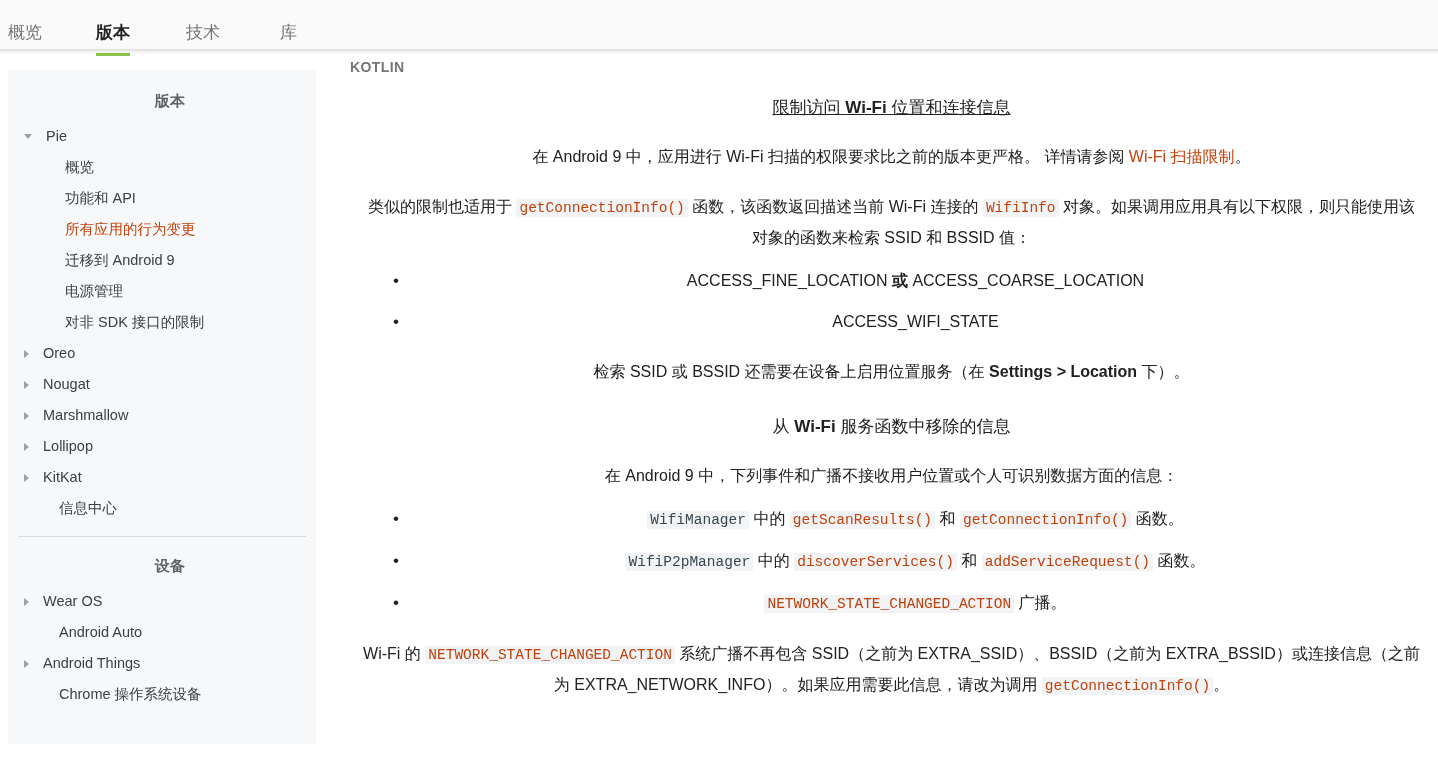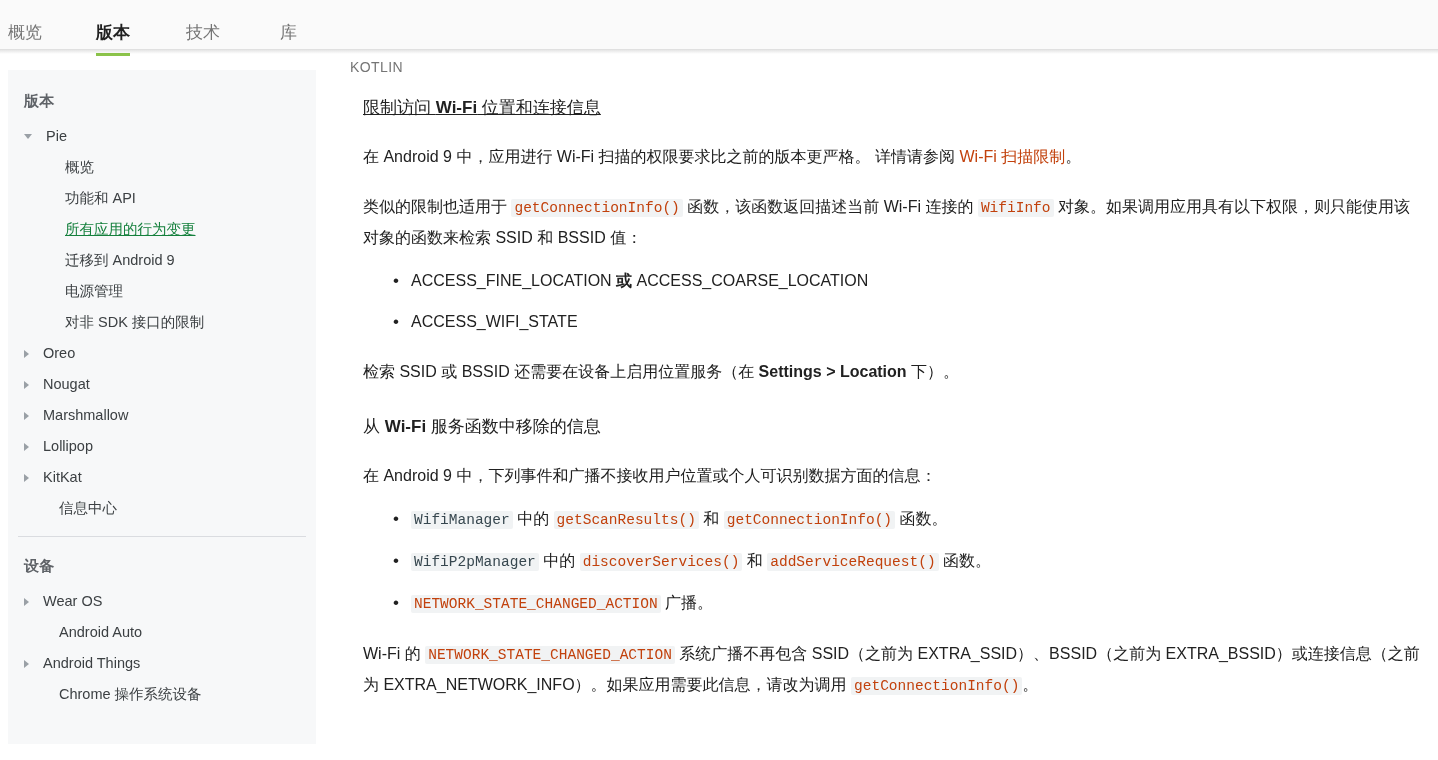--- a/index.html
+++ b/index.html
@@ -4,21 +4,21 @@
 <style>
   * { box-sizing: border-box; }
   html, body {
     margin: 0; padding: 0;
     width: 1438px; height: 760px;
     background: #ffffff;
     font-family: "Liberation Sans", "DejaVu Sans", sans-serif;
     color: #212121;
     overflow: hidden;
   }
-  .page { position: relative; width: 1438px; height: 744px; background:#fff; }
+  .page { position: relative; width: 1438px; height: 744px; background:#fff;text-align:center; }
 
   
   .topnav {
     position: absolute; top: 0; left: 0; right: 0; height: 50px;
     background: #fafafa;
     display: flex; align-items: flex-start;
     border-bottom: 1px solid #e0e0e0;
   }
   .topnav::after{
     content:""; position:absolute; left:0; right:0; top:50px; height:4px;
@@ -33,21 +33,21 @@
     cursor: pointer;
     white-space: nowrap;
     line-height: 26px;
   }
   .tab.zh { font-size: 17px; }
   .tab.active { color: #212121; font-weight: 700; }
   .tab.active .underline {
     position: absolute; left: 0; right: 0; bottom: 0; height: 3px;
     background: #8bc34a;
   }
-  .tab.caps { font-size: 14px; font-weight: 400; letter-spacing: .4px; color: #757575; margin-top: 40px;}
+  .tab.caps { font-size: 14px; font-weight: 700; letter-spacing: .4px; color: #757575; margin-top: 40px;}
   .t0 { position:absolute; left: 8px;  top: 10px; }
   .t1 { position:absolute; left: 96px; top: 10px; }
   .t2 { position:absolute; left: 186px; top: 10px; }
   .t3 { position:absolute; left: 280px; top: 10px; }
   .t4 { position:absolute; left: 350px; top: 14px; }
 
   
   .sidebar {
     position: absolute; left: 8px; top: 70px; width: 308px; bottom: 0;
     background: #f7f8f9;
@@ -66,21 +66,21 @@
     position: relative;
     display: flex; align-items: flex-start;
     padding: 5px 12px 5px 16px;
     line-height: 21px;
     cursor: pointer;
     color: #3c4043;
   }
   .side-item .label { display:block; }
   .side-item.lvl1 { padding-left: 16px; }
   .side-item.lvl2 { padding-left: 57px; }
-  .side-item.selected .label { color: #15803d; text-decoration: underline; }
+  .side-item.selected .label { color: #c2410c; }
   .arrow {
     width: 0; height: 0; margin-right: 9px; margin-top: 7px; flex: none;
   }
   .arrow.right {
     border-left: 5px solid #9aa0a6;
     border-top: 4px solid transparent;
     border-bottom: 4px solid transparent;
   }
   .arrow.down {
     border-top: 5px solid #9aa0a6;

